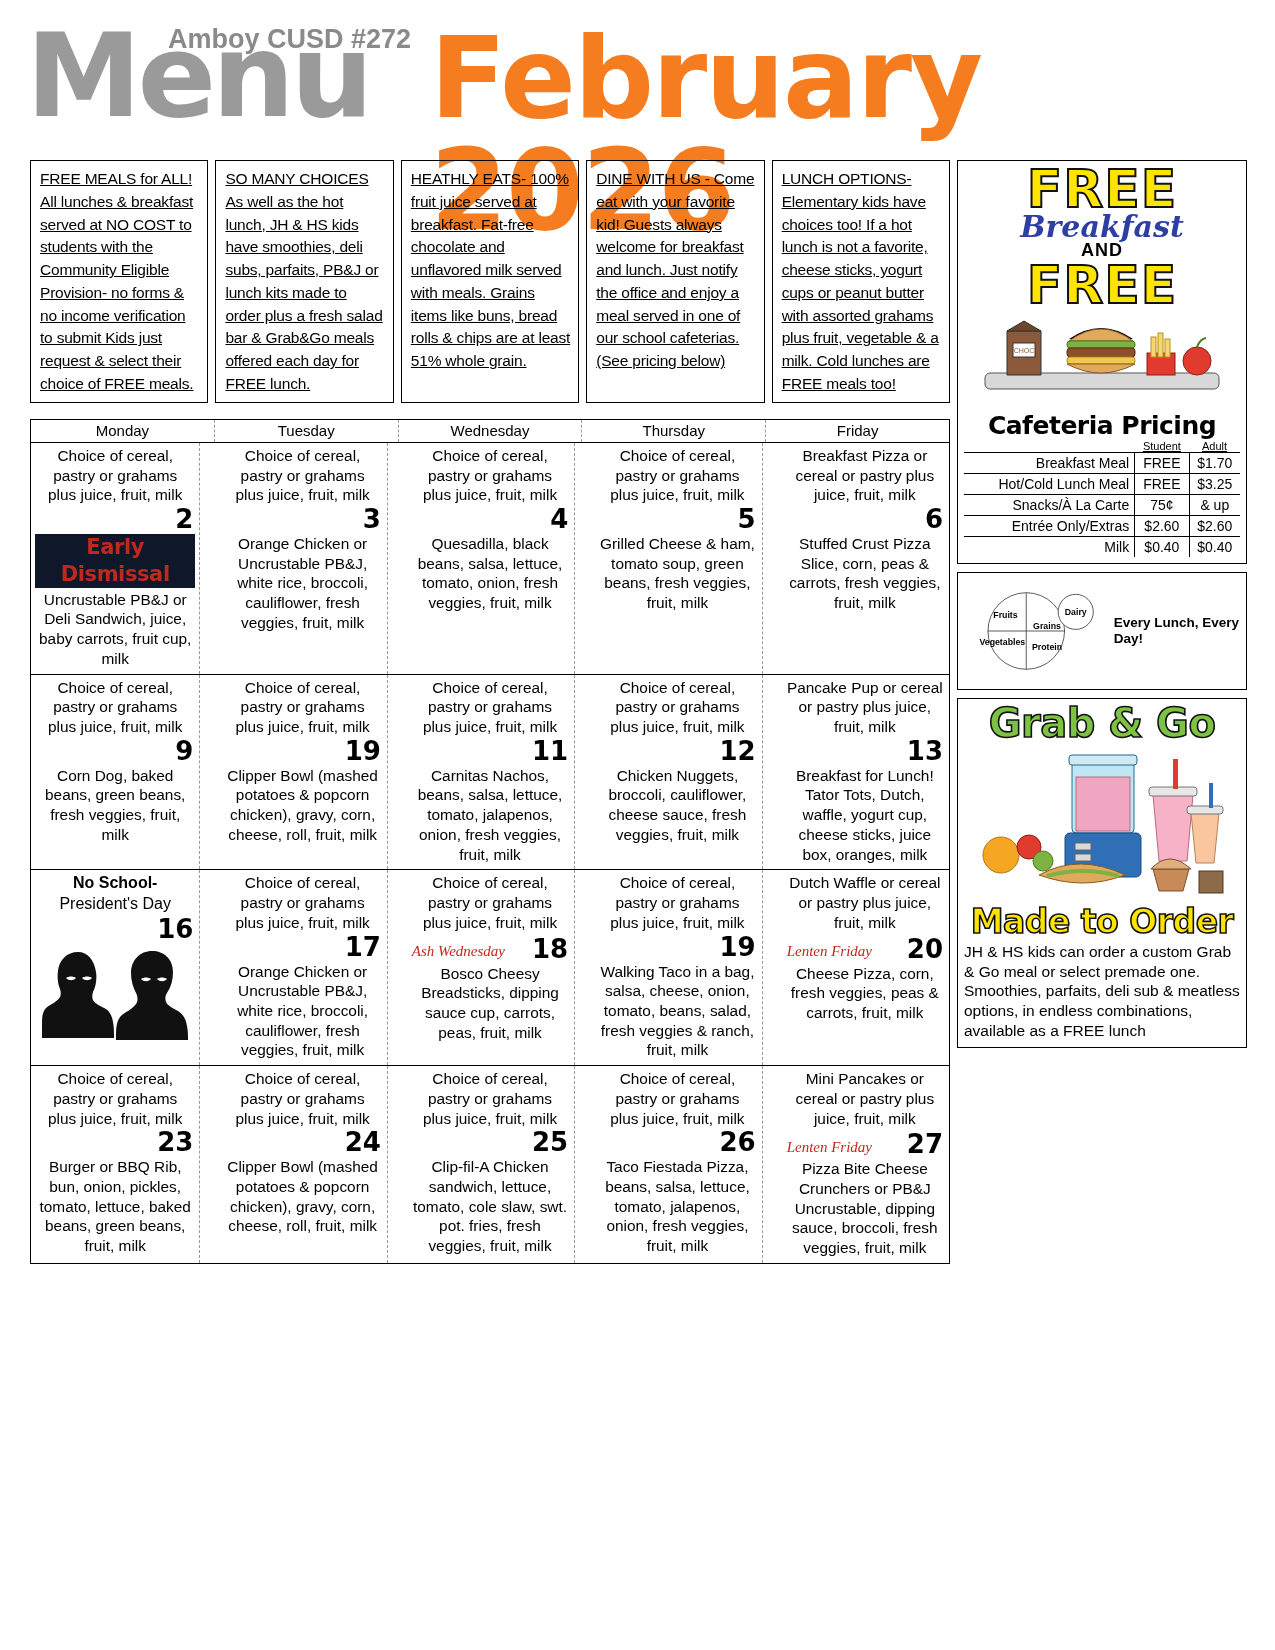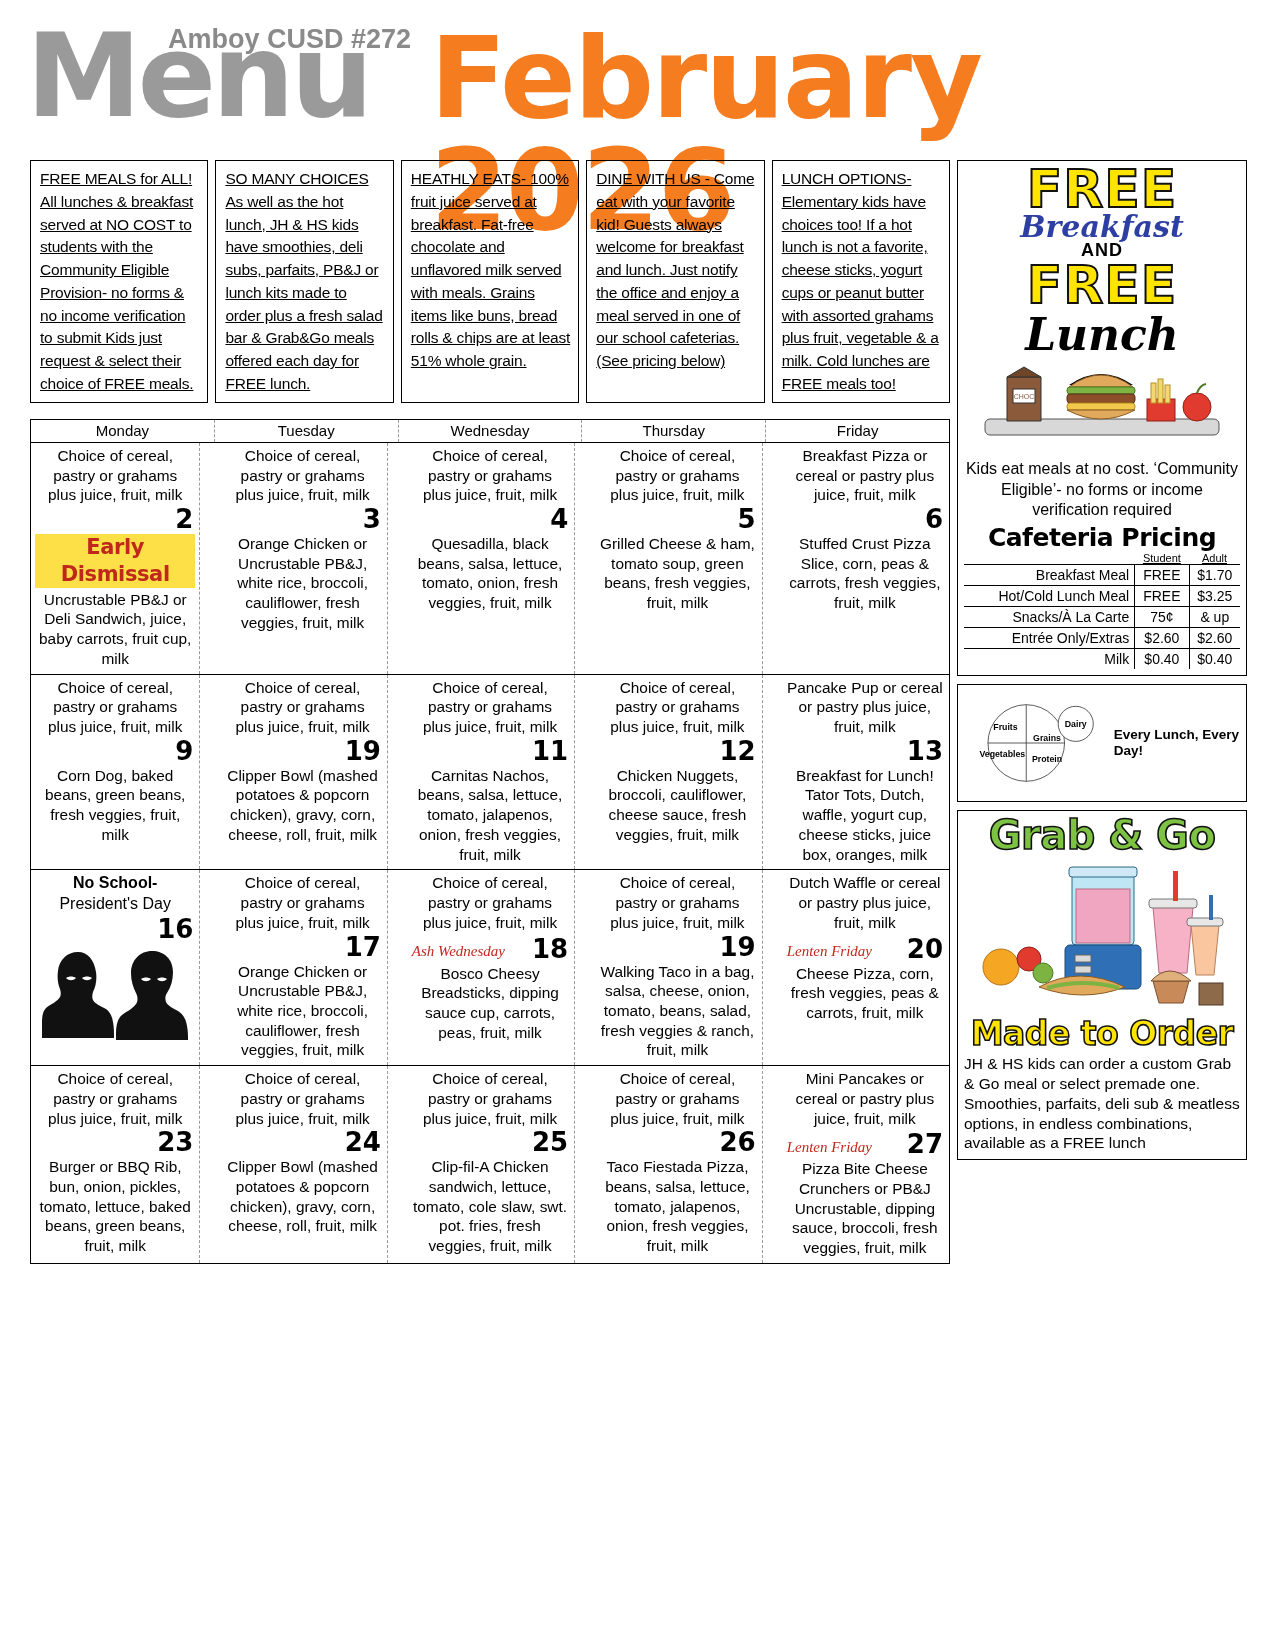--- a/index.html
+++ b/index.html
@@ -152,21 +152,21 @@
     font-family: "Liberation Serif", serif;
   }
   .lunch {
     font-size: 15.4px;
     line-height: 1.28;
   }
   .early {
     font-size: 21px;
     font-weight: bold;
     color: #c0281c;
-    background: #fde047;
+    background: #0f172a;
     display: block;
     text-align: center;
     letter-spacing: -0.4px;
     margin: 0 -2px 2px;
     font-family: "DejaVu Sans", sans-serif;
   }
   .noschool {
     font-size: 16px;
     line-height: 1.3;
   }
@@ -496,21 +496,20 @@
     </div>
   </div>
 
   <div class="right-col">
 
     <div class="rbox">
       <div class="free-title">FREE</div>
       <div class="breakfast-script">Breakfast</div>
       <div class="and-word">AND</div>
       <div class="free-title">FREE</div>
-      <div class="lunch-script">Lunch</div>
 
       <div class="tray">
         <svg class="art" width="250" height="96" viewBox="0 0 250 96">
           <rect x="8" y="60" width="234" height="16" rx="5" fill="#d8d8d8" stroke="#555"></rect>
 
           <path d="M30 18 l34 0 0 44 -34 0z" fill="#8a5a3b" stroke="#333"></path>
           <path d="M30 18 l17 -10 17 10z" fill="#6f4528" stroke="#333"></path>
           <rect x="36" y="30" width="22" height="14" fill="#fff" stroke="#333"></rect>
           <text x="47" y="40" font-size="7" text-anchor="middle" fill="#8a5a3b" font-family="Liberation Sans, sans-serif">CHOC</text>
 
@@ -524,21 +523,20 @@
           <rect x="170" y="40" width="28" height="22" fill="#e03b2e" stroke="#8f1f16"></rect>
           <rect x="174" y="24" width="5" height="20" fill="#f5d76e" stroke="#b59320"></rect>
           <rect x="181" y="20" width="5" height="24" fill="#f5d76e" stroke="#b59320"></rect>
           <rect x="188" y="26" width="5" height="18" fill="#f5d76e" stroke="#b59320"></rect>
 
           <circle cx="220" cy="48" r="14" fill="#e03b2e" stroke="#8f1f16"></circle>
           <path d="M220 34 q3 -8 9 -9" stroke="#4b7a21" fill="none" stroke-width="2"></path>
         </svg>
       </div>
 
-      <div class="blurb">Kids eat meals at no cost. ‘Community Eligible’- no forms or income verification required</div>
 
       <div class="pricing-title">Cafeteria Pricing</div>
       <table class="pricing">
         <tbody>
             <tr>
           <th></th>
           <th>Student</th>
           <th>Adult</th>
         </tr>
         <tr>

